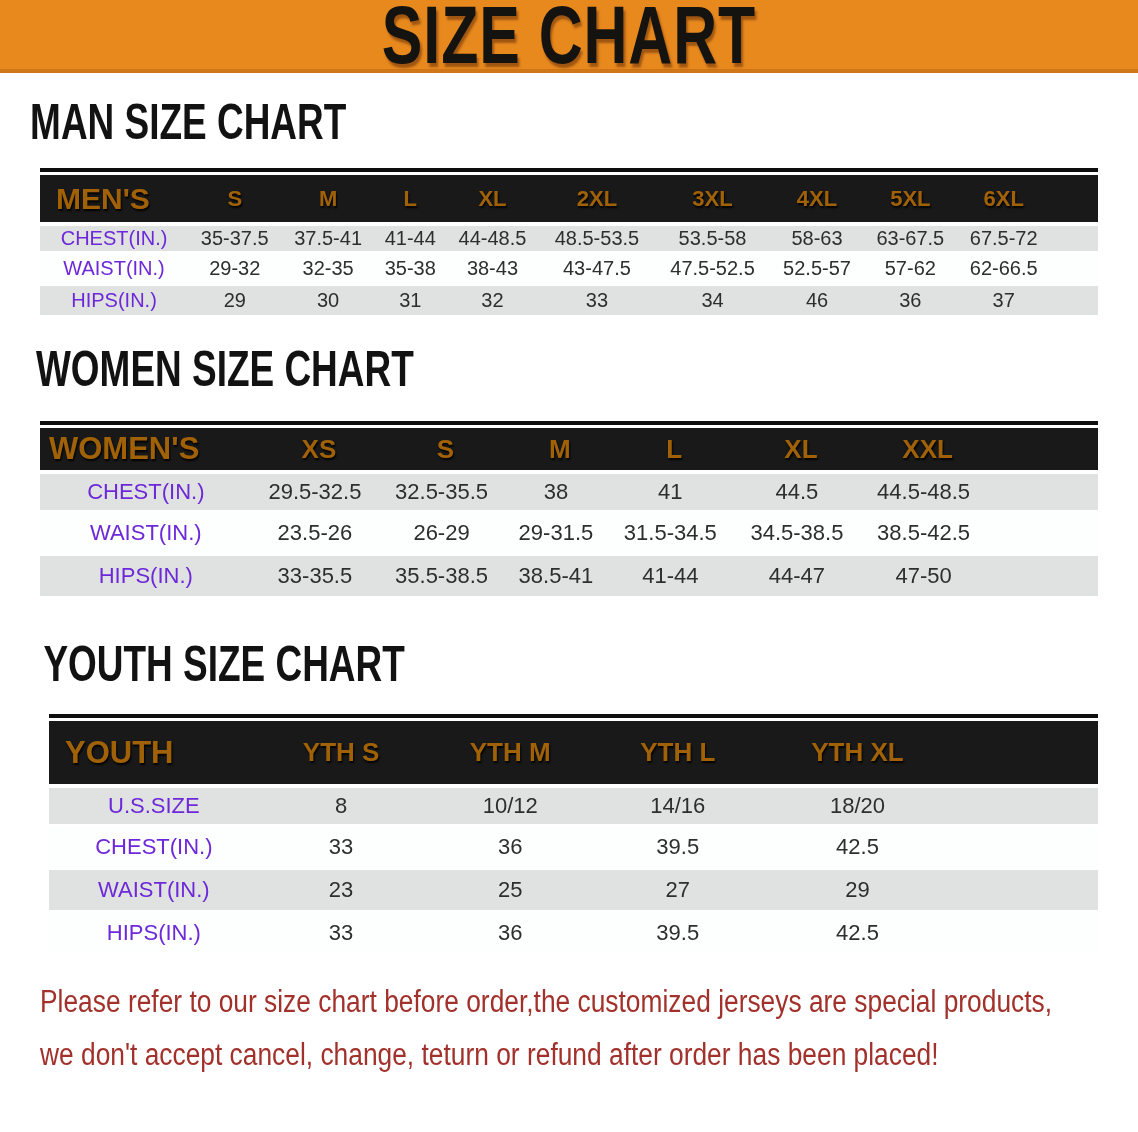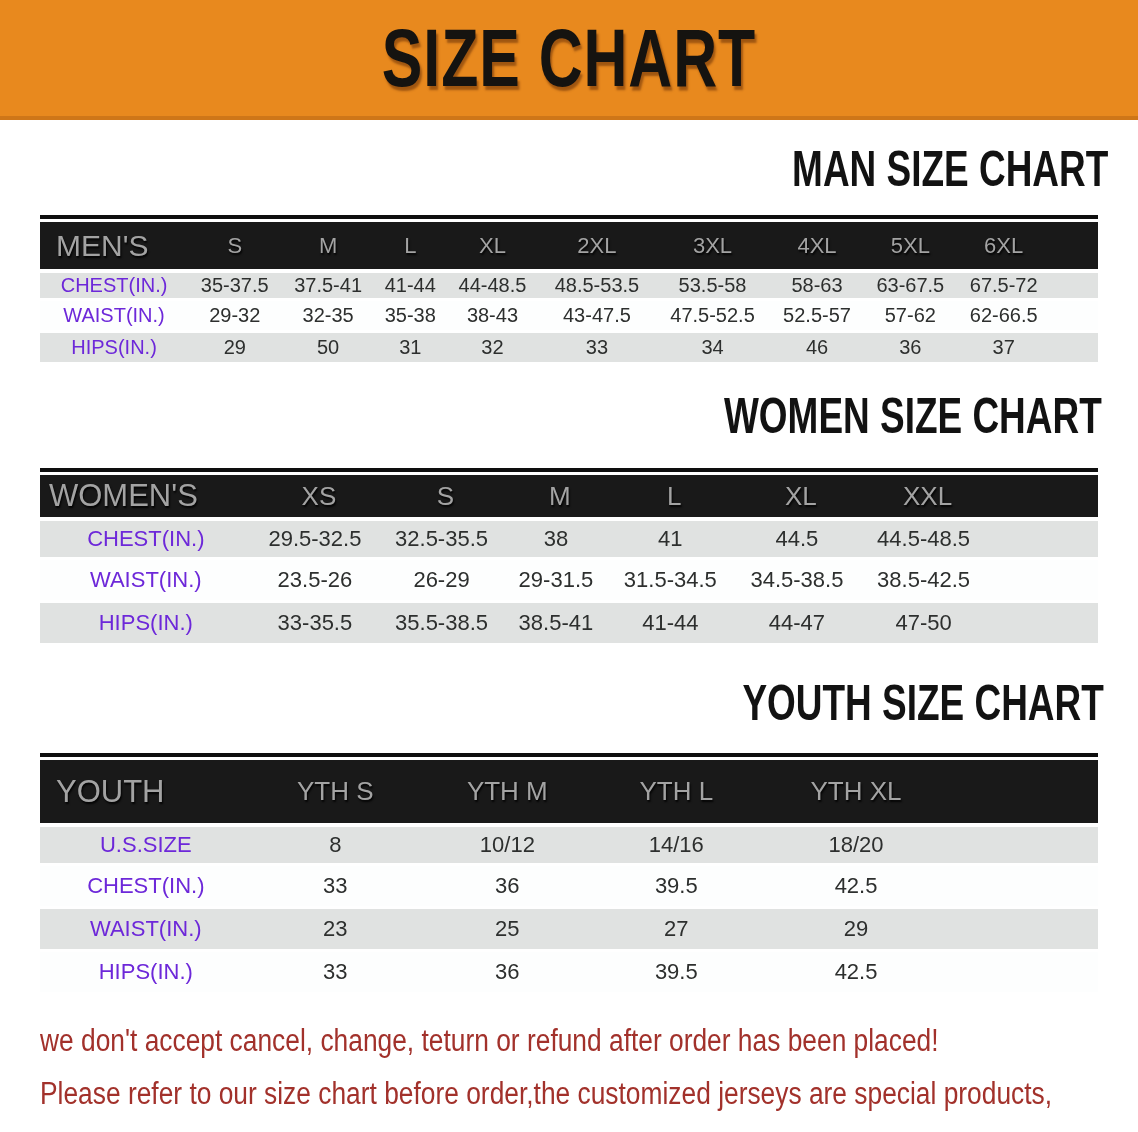--- a/index.html
+++ b/index.html
@@ -7,75 +7,75 @@
   body {
     width: 1138px;
     height: 1132px;
     overflow: hidden;
     background: #ffffff;
     font-family: "Liberation Sans", sans-serif;
   }
 
   
   .banner {
-    height: 120px;
+    height: 73px;
     background: #E8891E;
     border-bottom: 4px solid #CE7618;
     display: flex;
     align-items: center;
     justify-content: center;
   }
   .banner-title {
     font-size: 64px;
     font-weight: bold;
     color: #151310;
     letter-spacing: 1px;
     white-space: nowrap;
     transform: scale(0.95, 1.28);
     text-shadow: 2px 3px 2px rgba(70, 25, 0, 0.45);
   }
 
   
   .size-section { margin: 0; }
   .section-title {
     margin: 0;
-    text-align: right;
+    text-align: left;
     line-height: 50px;
   }
   .section-title .cond {
     display: inline-block;
     font-size: 44px;
     font-weight: bold;
     color: #121212;
     white-space: nowrap;
     transform: scale(0.84, 1.12);
   }
   #sec-man   { margin-top: 24px; }
   #sec-women { margin-top: 26px; }
-  #sec-youth { margin-top: 32px; }
+  #sec-youth { margin-top: 40px; padding-left: 9px; }
 
   
   .tablewrap {
     margin: 14px 40px 0 40px;
     border-top: 4px solid #0e0e0e;
     padding-top: 3px;
   }
   #sec-women .tablewrap { margin-top: 20px; }
   #sec-youth .tablewrap { margin-top: 18px; }
 
   table {
     width: 100%;
     border-collapse: separate;
     border-spacing: 0;
     table-layout: auto;
   }
   thead th {
     background: #191919;
-    color: #a3a3a3;
-    font-weight: normal;
+    color: #a16207;
+    font-weight: bold;
     text-align: center;
     white-space: nowrap;
     text-shadow: 1px 2px 2px rgba(0,0,0,0.9);
   }
   thead th.label-col { text-align: left; padding-left: 16px; }
 
   tbody td {
     text-align: center;
     color: #2d2f2e;
     white-space: nowrap;
@@ -174,21 +174,21 @@
               <td>43-47.5</td>
               <td>47.5-52.5</td>
               <td>52.5-57</td>
               <td>57-62</td>
               <td>62-66.5</td>
               <td class="spacer"></td>
             </tr>
             <tr>
               <td class="label-col">HIPS(IN.)</td>
               <td>29</td>
-              <td>50</td>
+              <td>30</td>
               <td>31</td>
               <td>32</td>
               <td>33</td>
               <td>34</td>
               <td>46</td>
               <td>36</td>
               <td>37</td>
               <td class="spacer"></td>
             </tr>
           </tbody>
@@ -299,20 +299,20 @@
               <td>42.5</td>
               <td class="spacer"></td>
             </tr>
           </tbody>
         </table>
       </div>
   </section>
 
   <footer class="disclaimer" style="color: rgb(162, 49, 43);">
     <p>
+      <span class="cond">Please refer to our size chart before order,the customized jerseys are special products,</span>
+    </p>
+    <p>
       <span class="cond">we don't accept cancel, change, teturn or refund after order has been placed!</span>
     </p>
-    <p>
-      <span class="cond">Please refer to our size chart before order,the customized jerseys are special products,</span>
-    </p>
   </footer>
 
 </div>
 
 </body></html>

